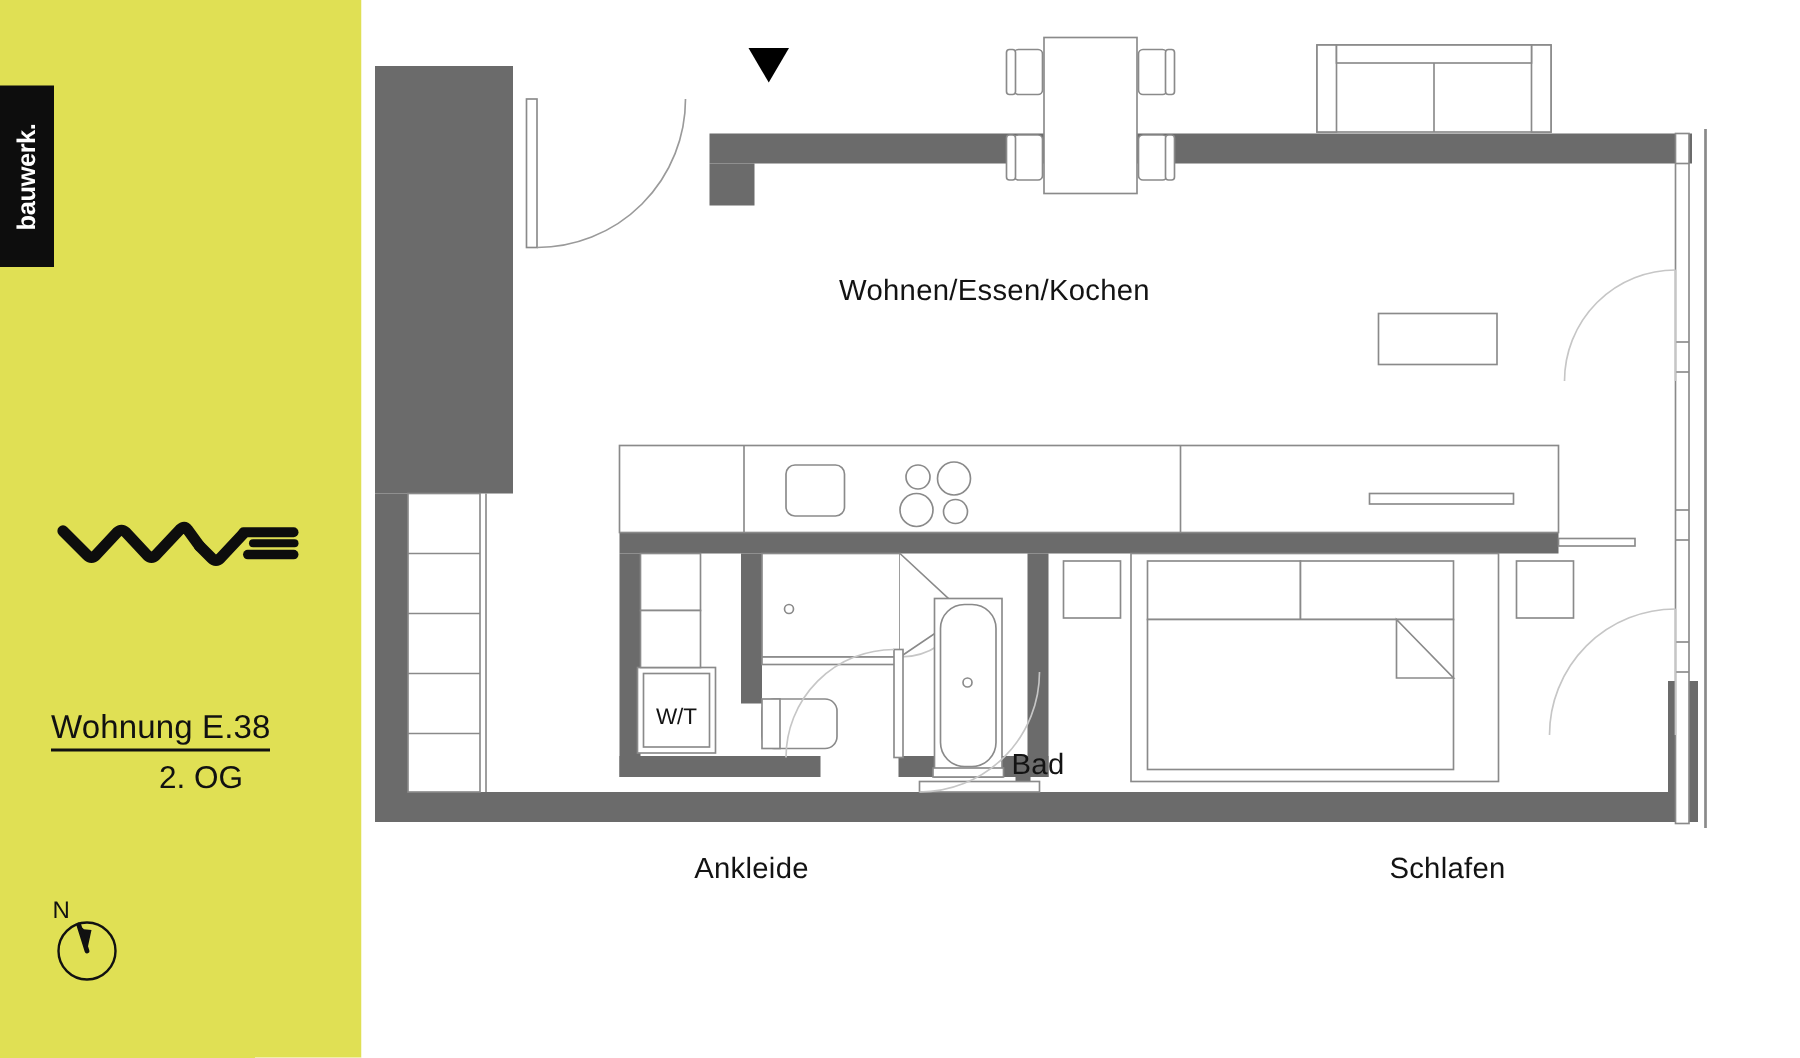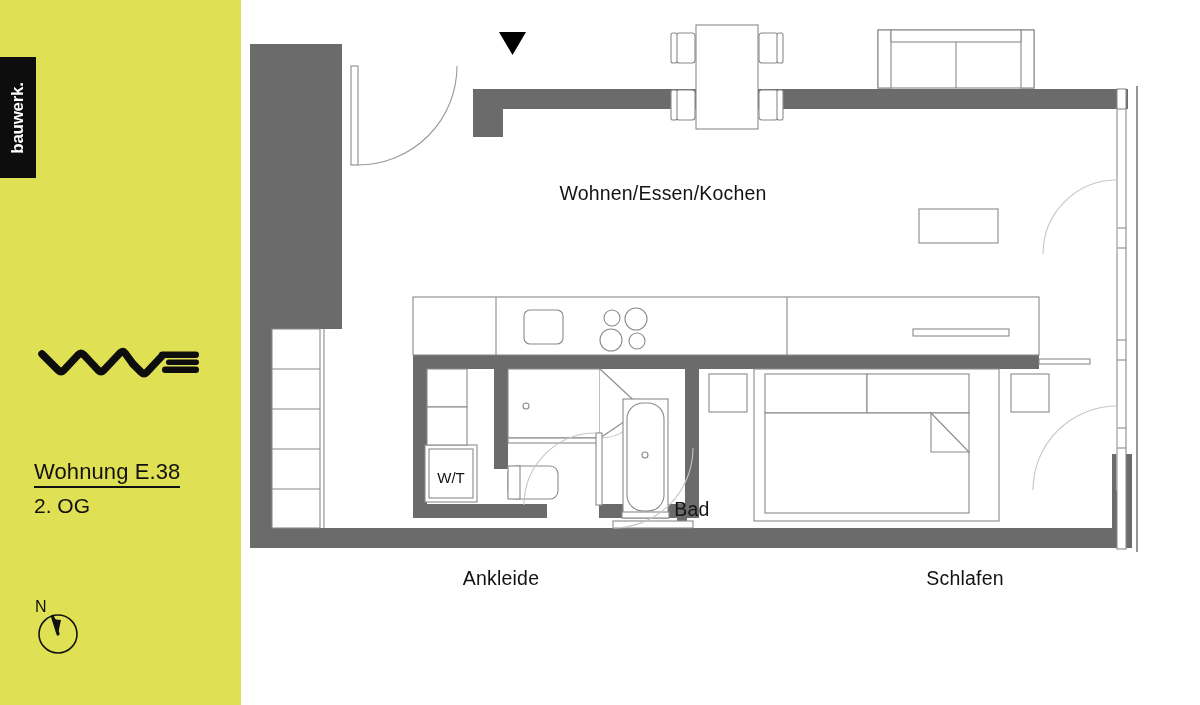--- a/index.html
+++ b/index.html
@@ -52,37 +52,38 @@
   #wave-logo {
     position: absolute;
     left: 38px;
     top: 340px;
     width: 166px;
     height: 40px;
   }
   #unit-block {
     position: absolute;
     left: 34px;
-    top: 459px;
+    top: 472px;
     width: 200px;
   }
   #unit-title {
     font-size: 22px;
     color: #111111;
     letter-spacing: 0.1px;
     border-bottom: 2px solid #111111;
     display: inline-block;
     padding-bottom: 1px;
     line-height: 1.18;
   }
   #unit-floor {
     font-size: 21px;
     color: #111111;
     margin-top: 5px;
     line-height: 1.2;
+    text-align: center;
   }
   #compass {
     position: absolute;
     left: 31px;
     top: 596px;
     width: 70px;
     height: 62px;
   }
   
   #plan-wrap {

